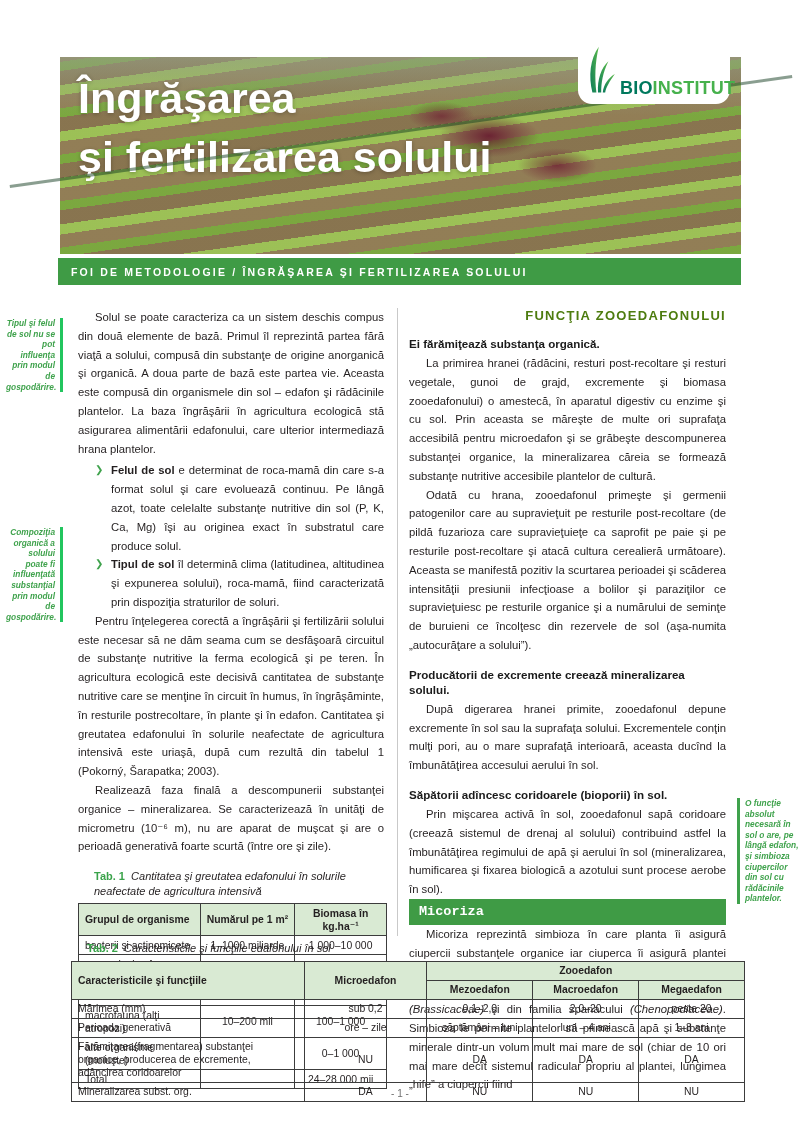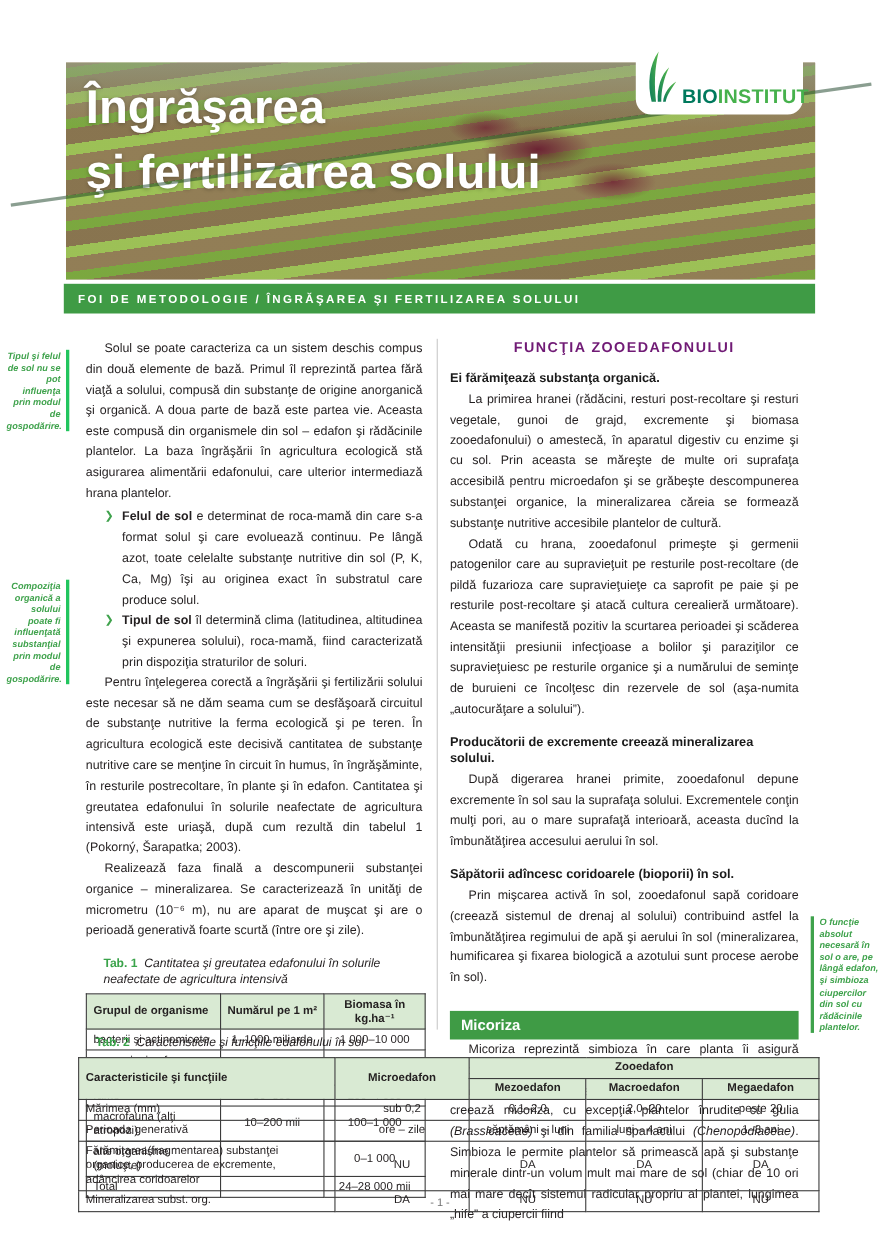--- a/index.html
+++ b/index.html
@@ -37,45 +37,45 @@
     color:#ffffff;font-weight:bold;font-size:10.5px;letter-spacing:2.2px;
     display:flex;align-items:center;padding-left:13px;box-sizing:border-box;}
 
   
   .mnote{position:absolute;font-size:8.3px;line-height:10.6px;font-style:italic;font-weight:bold;
     color:#3fa24c;}
   .mnote-left{left:6px;width:49px;text-align:right;border-right:3px solid #22c55e;padding-right:5px;}
   .mnote-right{left:737px;width:54px;text-align:left;border-left:3px solid #3fa24c;padding-left:5px;}
   .mnote1{top:318px;}
   .mnote2{top:527px;}
-  .mnote3{top:833px;}
+  .mnote3{top:798px;}
 
   
   .col{position:absolute;top:308px;font-size:11.3px;line-height:18.8px;text-align:justify;}
   .col-left{left:78px;width:306px;}
   .col-right{left:409px;width:317px;}
   .divider{position:absolute;left:397px;top:308px;width:1px;height:628px;background:#c9c9c9;}
 
   p.body{margin:0;text-indent:17px;}
   p.body + p.body{margin-top:0;}
   .gap-s{margin-top:10px;}
   .gap-m{margin-top:13px;}
 
-  h2.sec{margin:15px 0 5px 0;font-size:13px;line-height:16px;font-weight:bold;color:#701a75;
-    letter-spacing:1.3px;text-align:center;}
+  h2.sec{margin:15px 0 5px 0;font-size:13px;line-height:16px;font-weight:bold;color:#4d7c0f;
+    letter-spacing:1.3px;text-align:right;}
   h2.sec.first{margin-top:0;}
   h3.sub{margin:12px 0 3px 0;font-size:11.6px;line-height:15px;font-weight:bold;color:#1a1a1a;text-align:left;}
 
   ul.bullets{list-style:none;margin:3px 0 0 0;padding:0 0 0 17px;}
   ul.bullets li{position:relative;padding-left:16px;margin:0;}
   .bullet-glyph{position:absolute;left:0;top:0;color:#3fa24c;font-weight:bold;font-size:10px;}
   .lead{font-weight:bold;}
 
-  .banner{margin-top:20px;height:26px;line-height:26px;background:#3f9b45;color:#ffffff;
-    font-weight:bold;font-size:13.5px;padding-left:10px;text-align:left;}
+  .banner{margin-top:0;height:26px;line-height:26px;background:#3f9b45;color:#ffffff;
+    font-weight:bold;font-size:13.5px;padding-left:10px;text-align:left;font-family:Liberation Mono, monospace;}
 
   .caption{margin-top:13px;font-size:11px;line-height:14.5px;text-align:left;margin-left:16px;}
   .cap-label{color:#3aa34a;font-weight:bold;font-style:normal;}
   .cap-text{font-style:italic;color:#231f20;}
 
   
   table.dt{border-collapse:collapse;margin-top:5px;font-size:10.4px;line-height:13px;}
   table.dt th,table.dt td{border:1px solid #3c3c3c;padding:2.5px 6px;vertical-align:middle;}
   table.dt th{background:#d9ead3;font-weight:bold;text-align:center;}
   table.dt th.al,table.dt td.al{text-align:left;}

